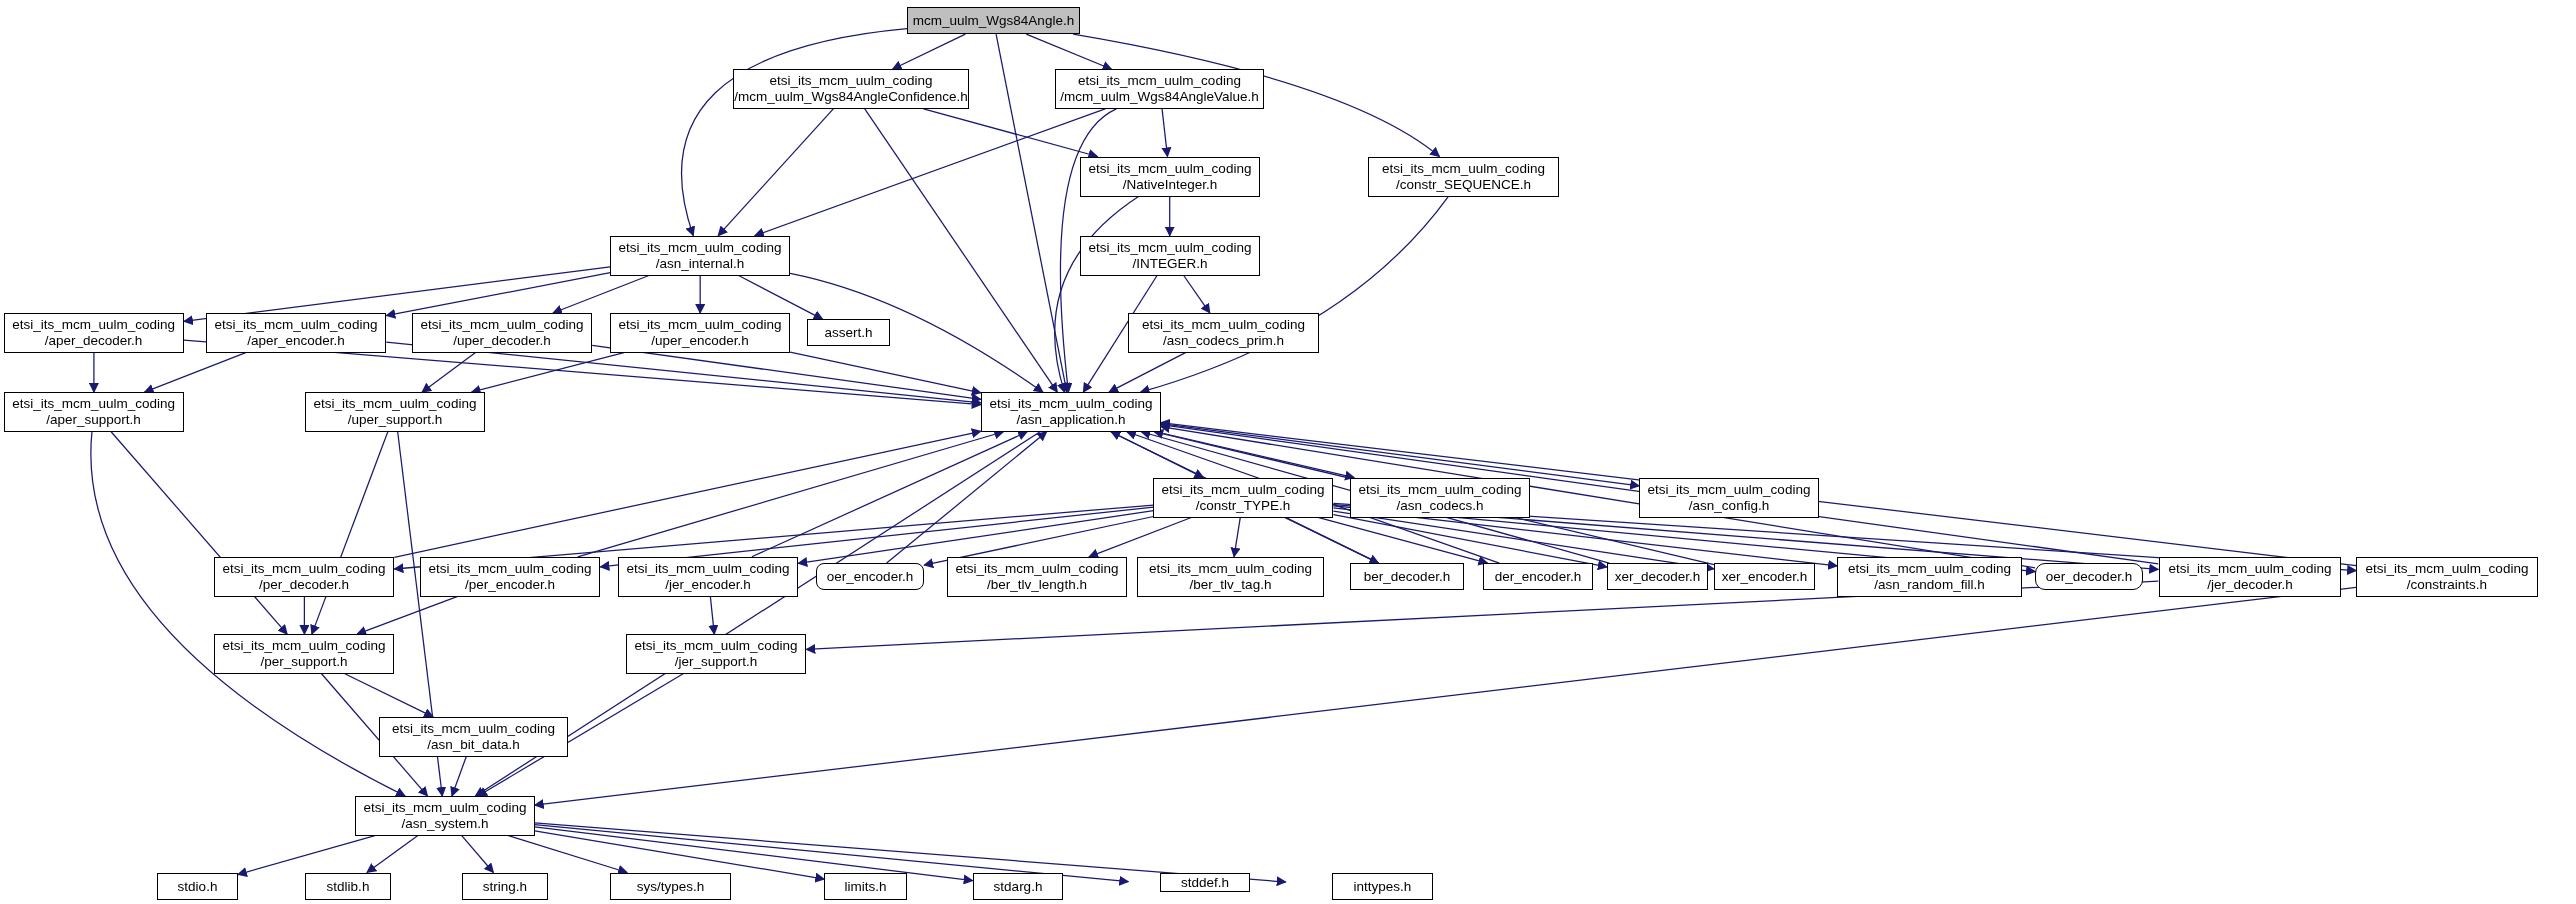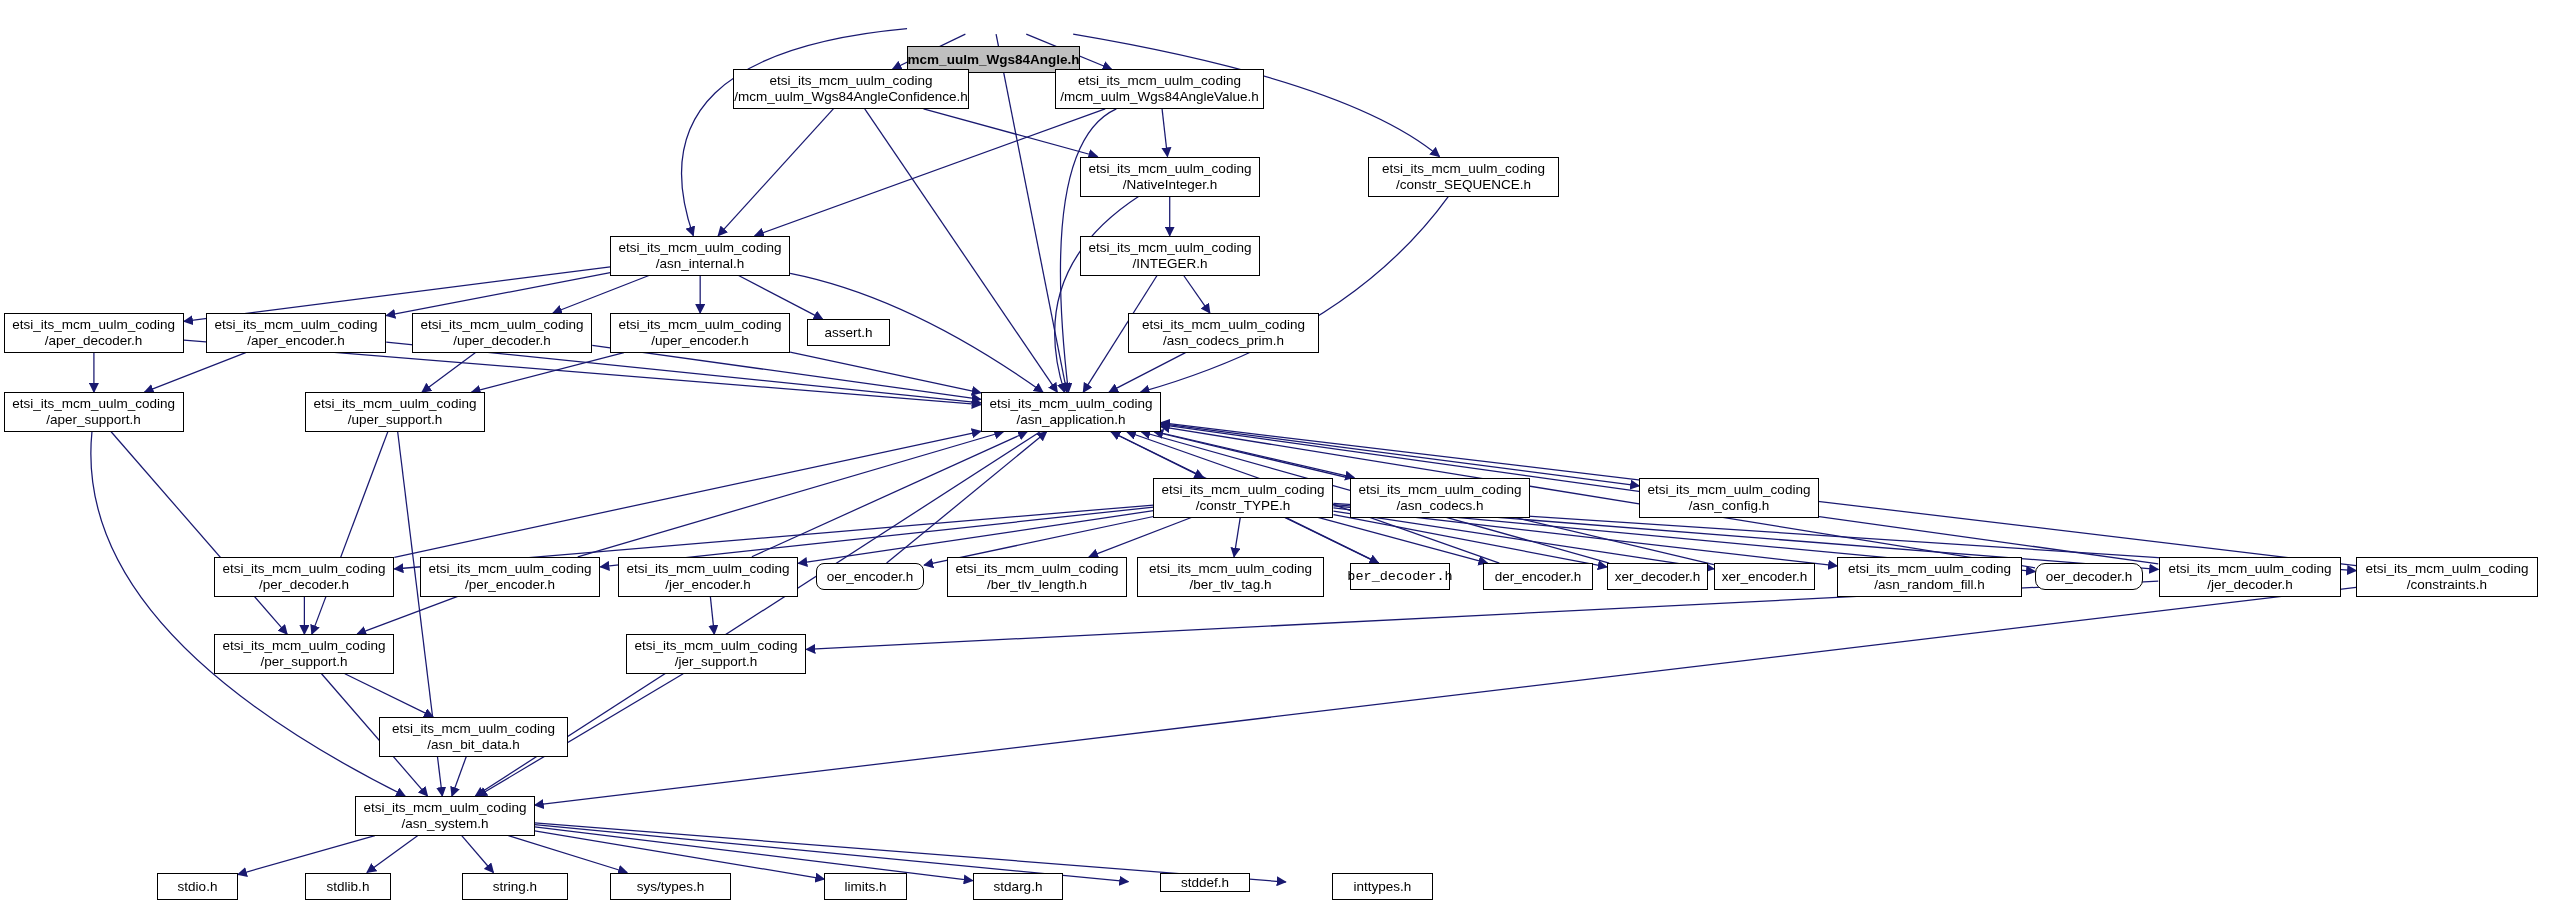--- a/index.html
+++ b/index.html
@@ -12,21 +12,21 @@
   }
   svg.edges{position:absolute;left:0;top:0;z-index:0;}
   .node{
     position:absolute;z-index:1;box-sizing:border-box;
     border:1.3px solid var(--border,#000);
     background:var(--fill,#fff);
     color:var(--text,#000);
     display:flex;flex-direction:column;justify-content:center;align-items:center;
     font-size:13.5px;line-height:16px;text-align:center;white-space:nowrap;
   }
-  .node.root{background:var(--rootfill,#bfbfbf);font-weight:bold;margin-top:39px;}
+  .node.root{background:var(--rootfill,#bfbfbf);font-weight:normal;}
   .node span{display:block;}
 </style>
 </head>
 <body>
 
 <div class="canvas" style="width: 2576px; height: 904px;">
   <svg class="edges" width="2576" height="904" viewBox="0 0 2863 1005">
       <defs>
         <marker id="arrow" viewBox="0 0 10 10" refX="9" refY="5" markerWidth="8" markerHeight="8" orient="auto">
           <path d="M0 0 L10 5 L0 10 z" fill="#191970"></path>
@@ -204,21 +204,21 @@
       <span>oer_encoder.h</span>
     </div>
     <div class="node" style="left: 947px; top: 557px; width: 180px; height: 40px;">
       <span>etsi_its_mcm_uulm_coding</span>
       <span>/ber_tlv_length.h</span>
     </div>
     <div class="node" style="left: 1137px; top: 557px; width: 187px; height: 40px;">
       <span>etsi_its_mcm_uulm_coding</span>
       <span>/ber_tlv_tag.h</span>
     </div>
-    <div class="node" style="left: 1350px; top: 563px; width: 100px; height: 27px; font-family: Liberation Mono, monospace;">
+    <div class="node" style="left: 1350px; top: 563px; width: 114px; height: 27px;">
       <span>ber_decoder.h</span>
     </div>
     <div class="node" style="left: 1483px; top: 563px; width: 110px; height: 27px;">
       <span>der_encoder.h</span>
     </div>
     <div class="node" style="left: 1607px; top: 563px; width: 101px; height: 27px;">
       <span>xer_decoder.h</span>
     </div>
     <div class="node" style="left: 1714px; top: 563px; width: 101px; height: 27px;">
       <span>xer_encoder.h</span>
@@ -253,21 +253,21 @@
     <div class="node" style="left: 355px; top: 796px; width: 180px; height: 40px;">
       <span>etsi_its_mcm_uulm_coding</span>
       <span>/asn_system.h</span>
     </div>
     <div class="node" style="left: 157px; top: 873px; width: 81px; height: 27px;">
       <span>stdio.h</span>
     </div>
     <div class="node" style="left: 305px; top: 873px; width: 86px; height: 27px;">
       <span>stdlib.h</span>
     </div>
-    <div class="node" style="left: 462px; top: 873px; width: 106px; height: 27px;">
+    <div class="node" style="left: 462px; top: 873px; width: 86px; height: 27px;">
       <span>string.h</span>
     </div>
     <div class="node" style="left: 610px; top: 873px; width: 121px; height: 27px;">
       <span>sys/types.h</span>
     </div>
     <div class="node" style="left: 824px; top: 873px; width: 83px; height: 27px;">
       <span>limits.h</span>
     </div>
     <div class="node" style="left: 973px; top: 873px; width: 90px; height: 27px; align-items: center;">
       <span>stdarg.h</span>

